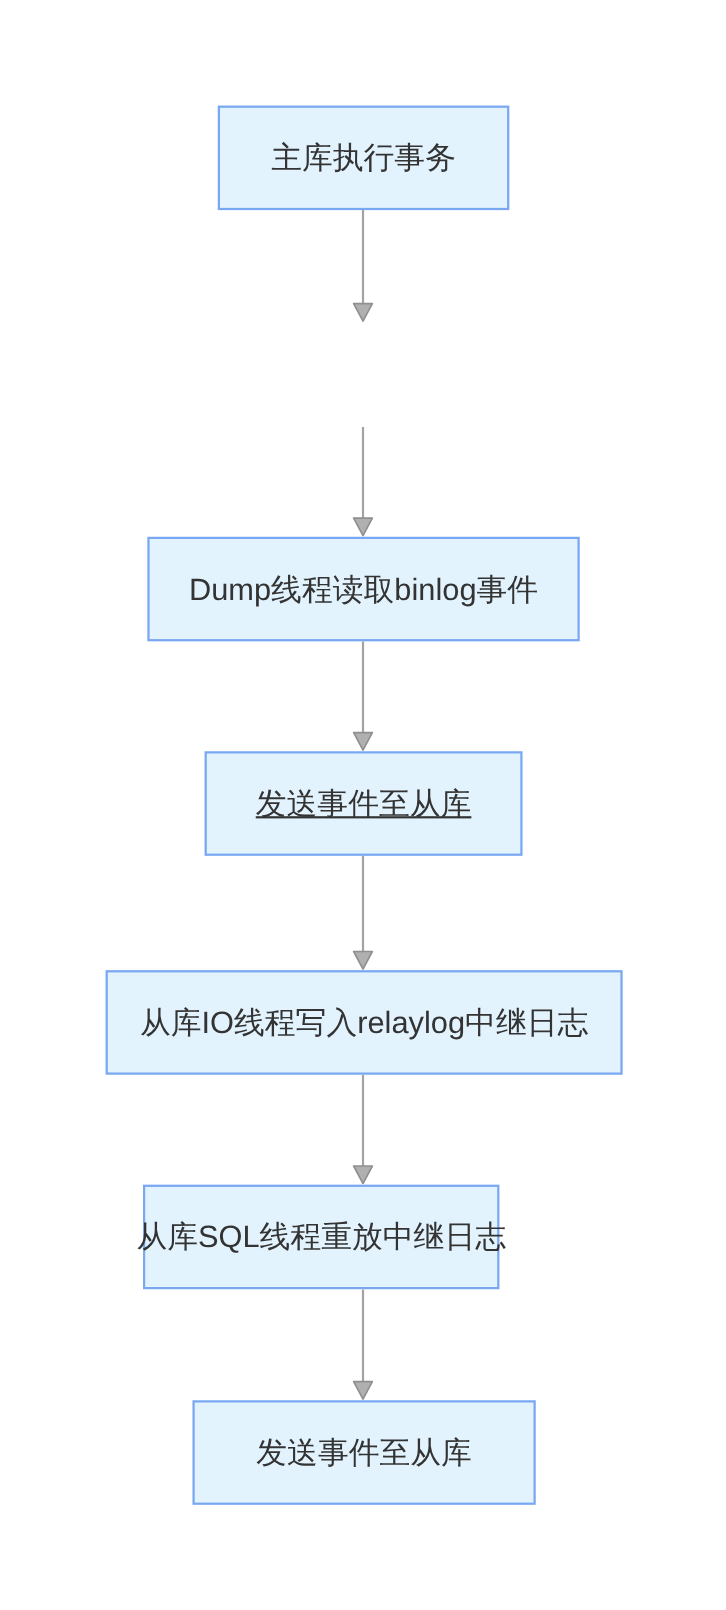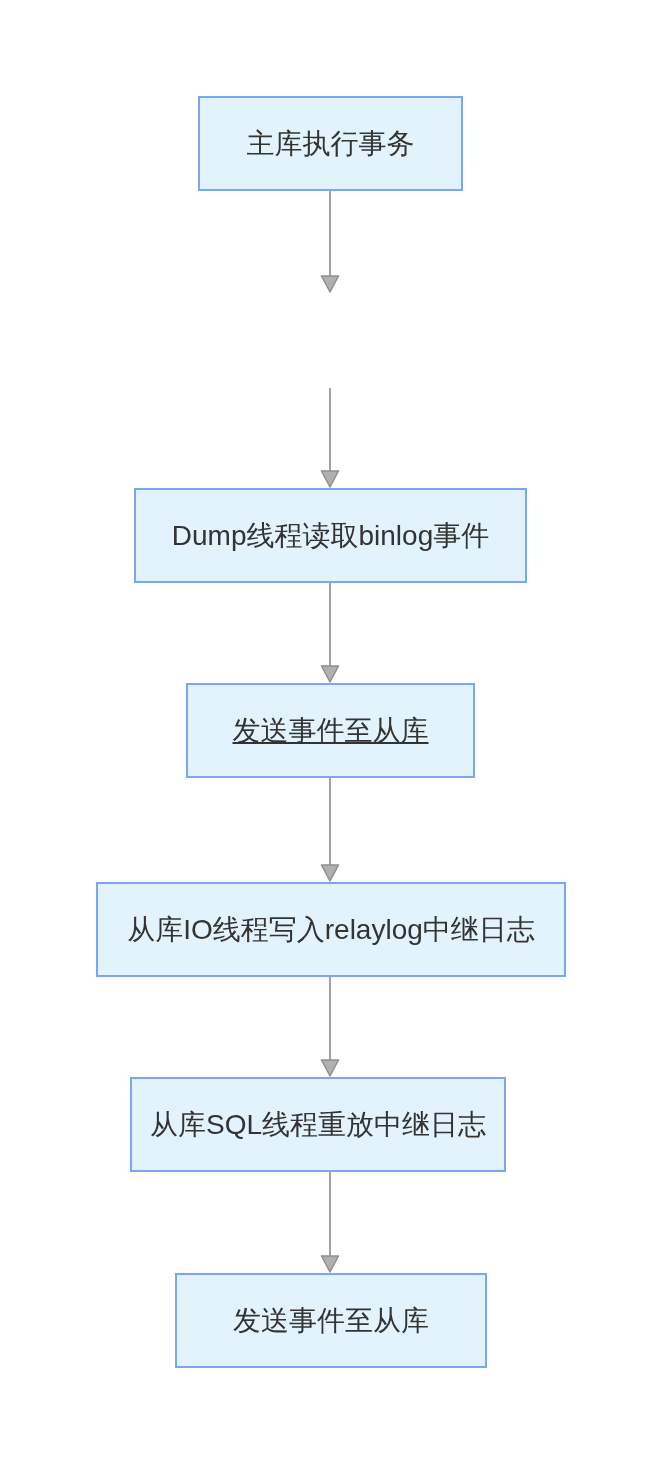--- a/index.html
+++ b/index.html
@@ -28,21 +28,21 @@
     justify-content: center;
     text-align: center;
     white-space: nowrap;
   }
   
   .n1 { left: 198px; top: 96px;   width: 265px; height: 95px; }
   .n2 { left: 165px; top: 293px;  width: 332px; height: 95px; }
   .n3 { left: 134px; top: 488px;  width: 393px; height: 95px; }
   .n4 { left: 186px; top: 683px;  width: 289px; height: 95px; text-decoration: underline; }
   .n5 { left: 96px;  top: 882px;  width: 470px; height: 95px; }
-  .n6 { left: 130px; top: 1077px; width: 376px; height: 95px; }
+  .n6 { left: 130px; top: 1077px; width: 324px; height: 95px; }
   .n7 { left: 175px; top: 1273px; width: 312px; height: 95px; }
 
   .arrow {
     position: absolute;
     left: 318px;
     width: 24px;
     display: block;
   }
   .a1 { top: 191px;  height: 102px; }
   .a2 { top: 388px;  height: 100px; }

